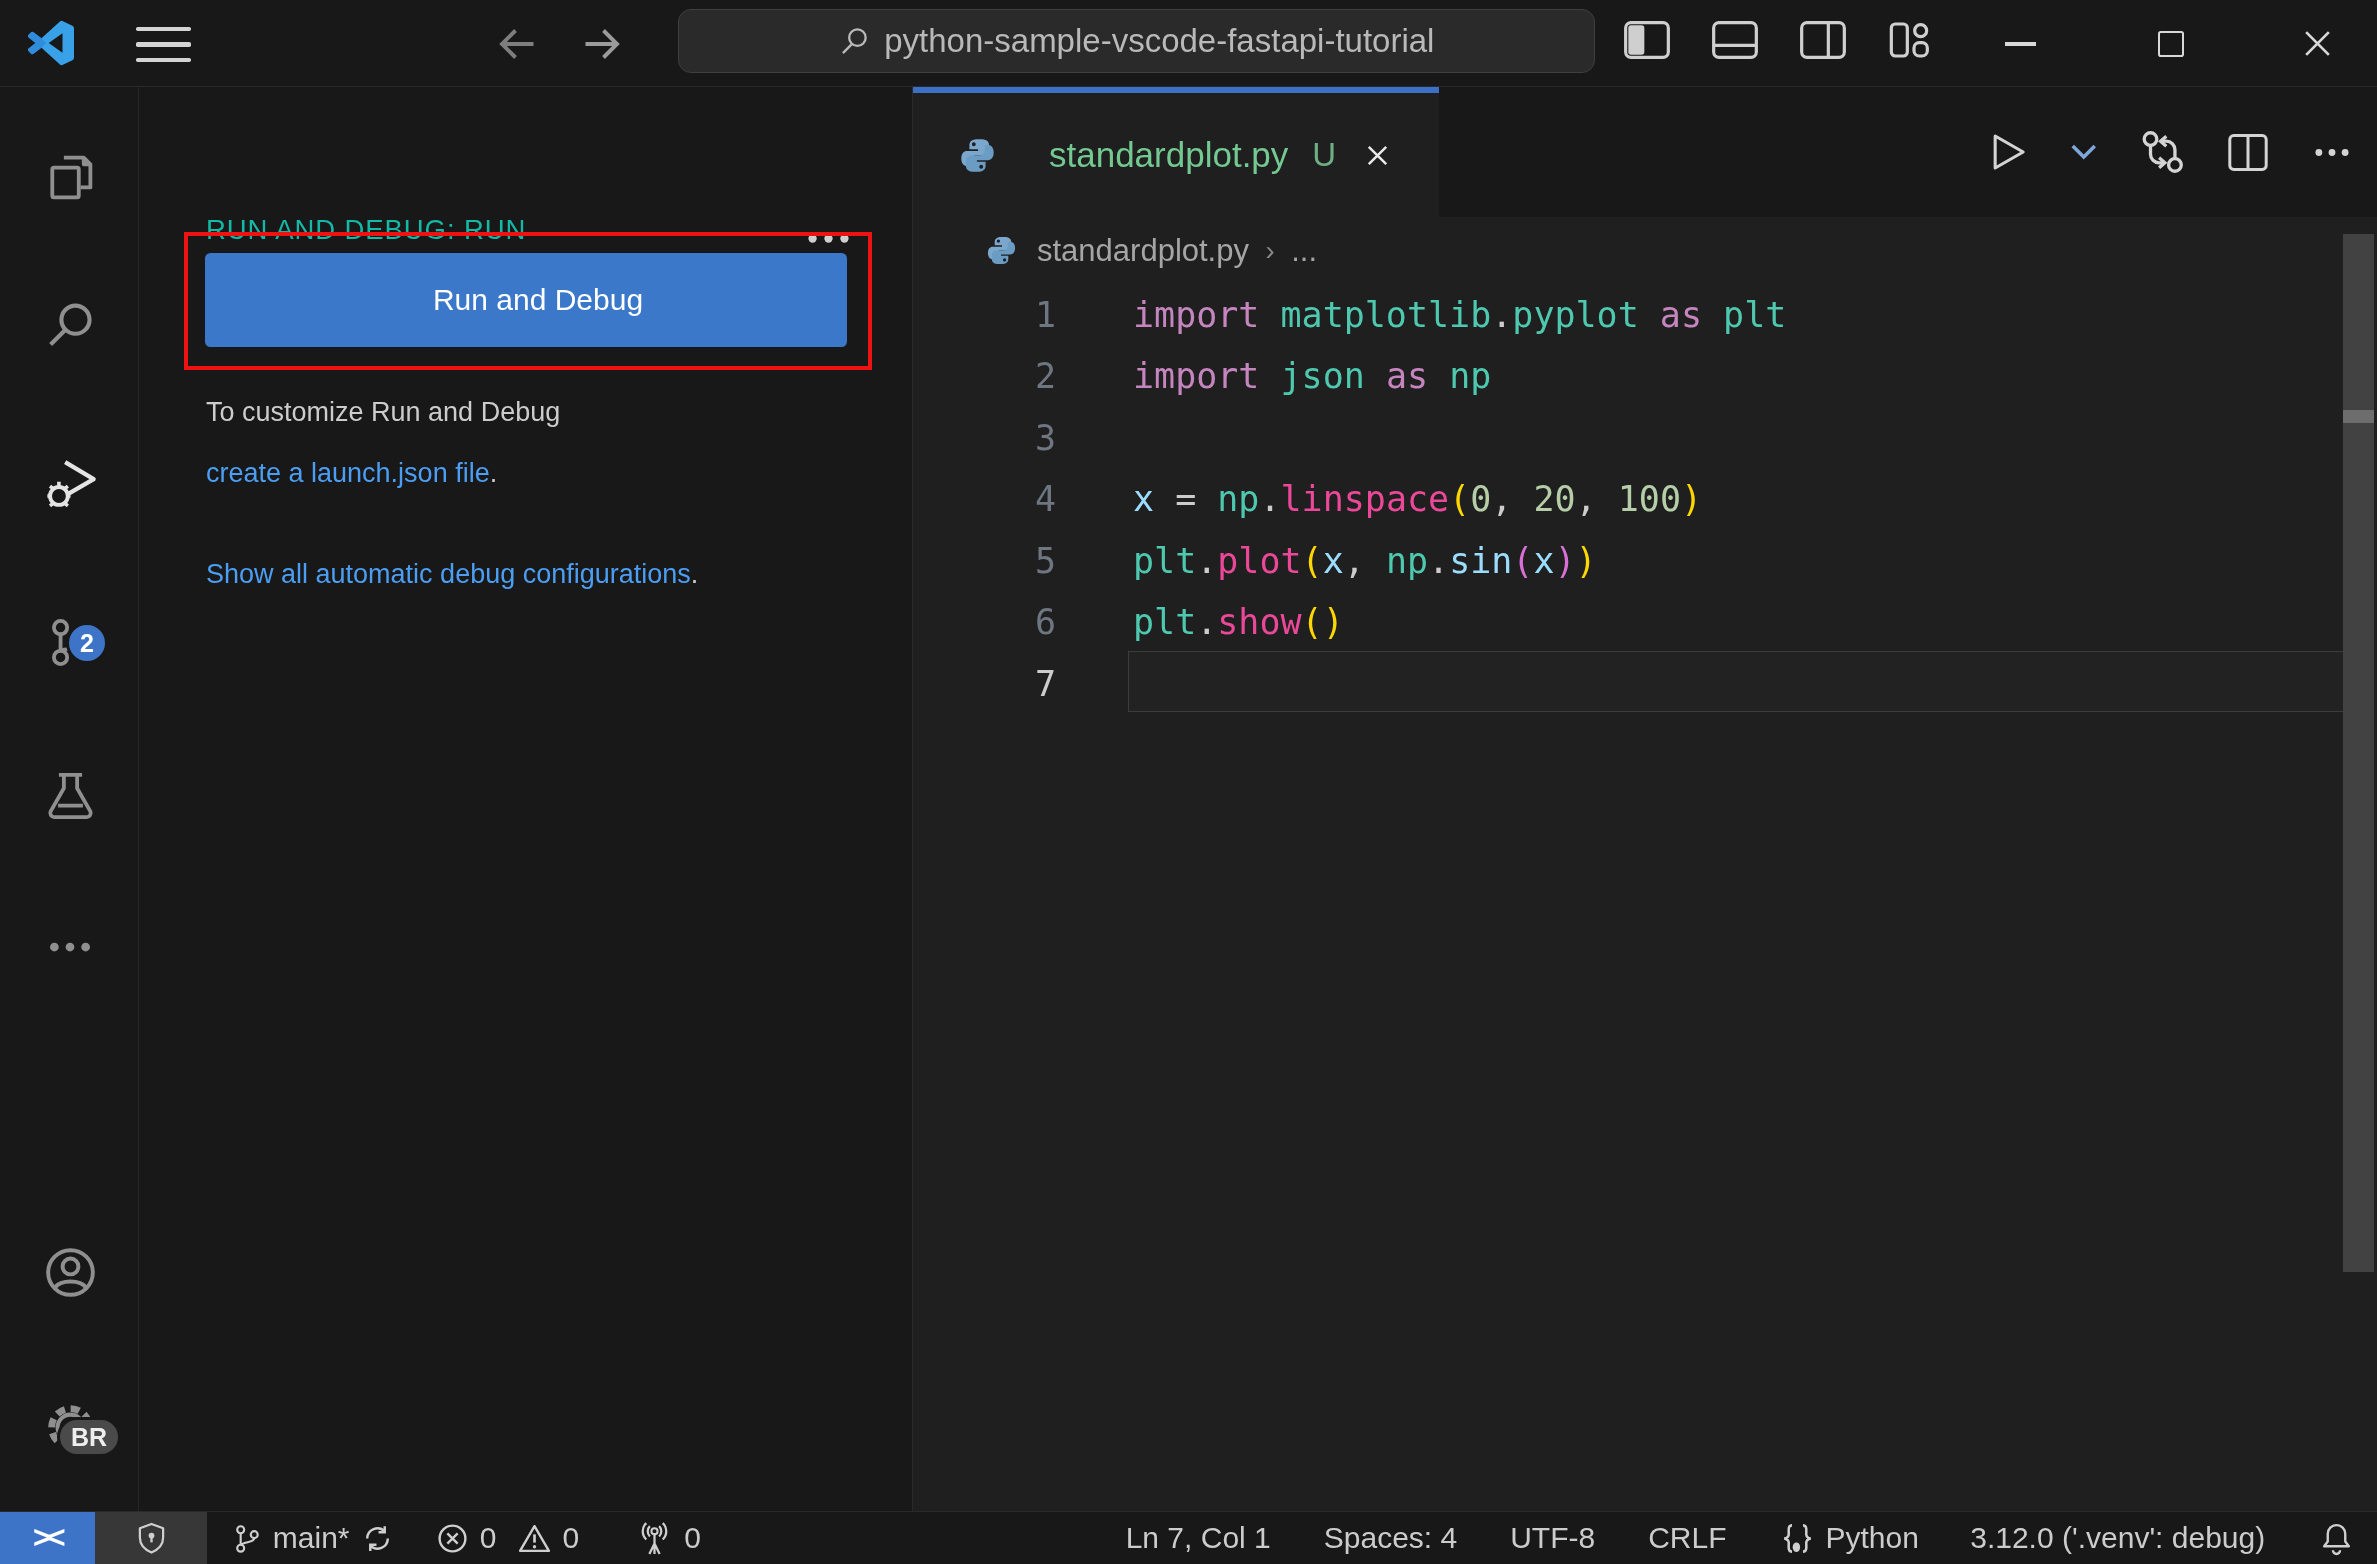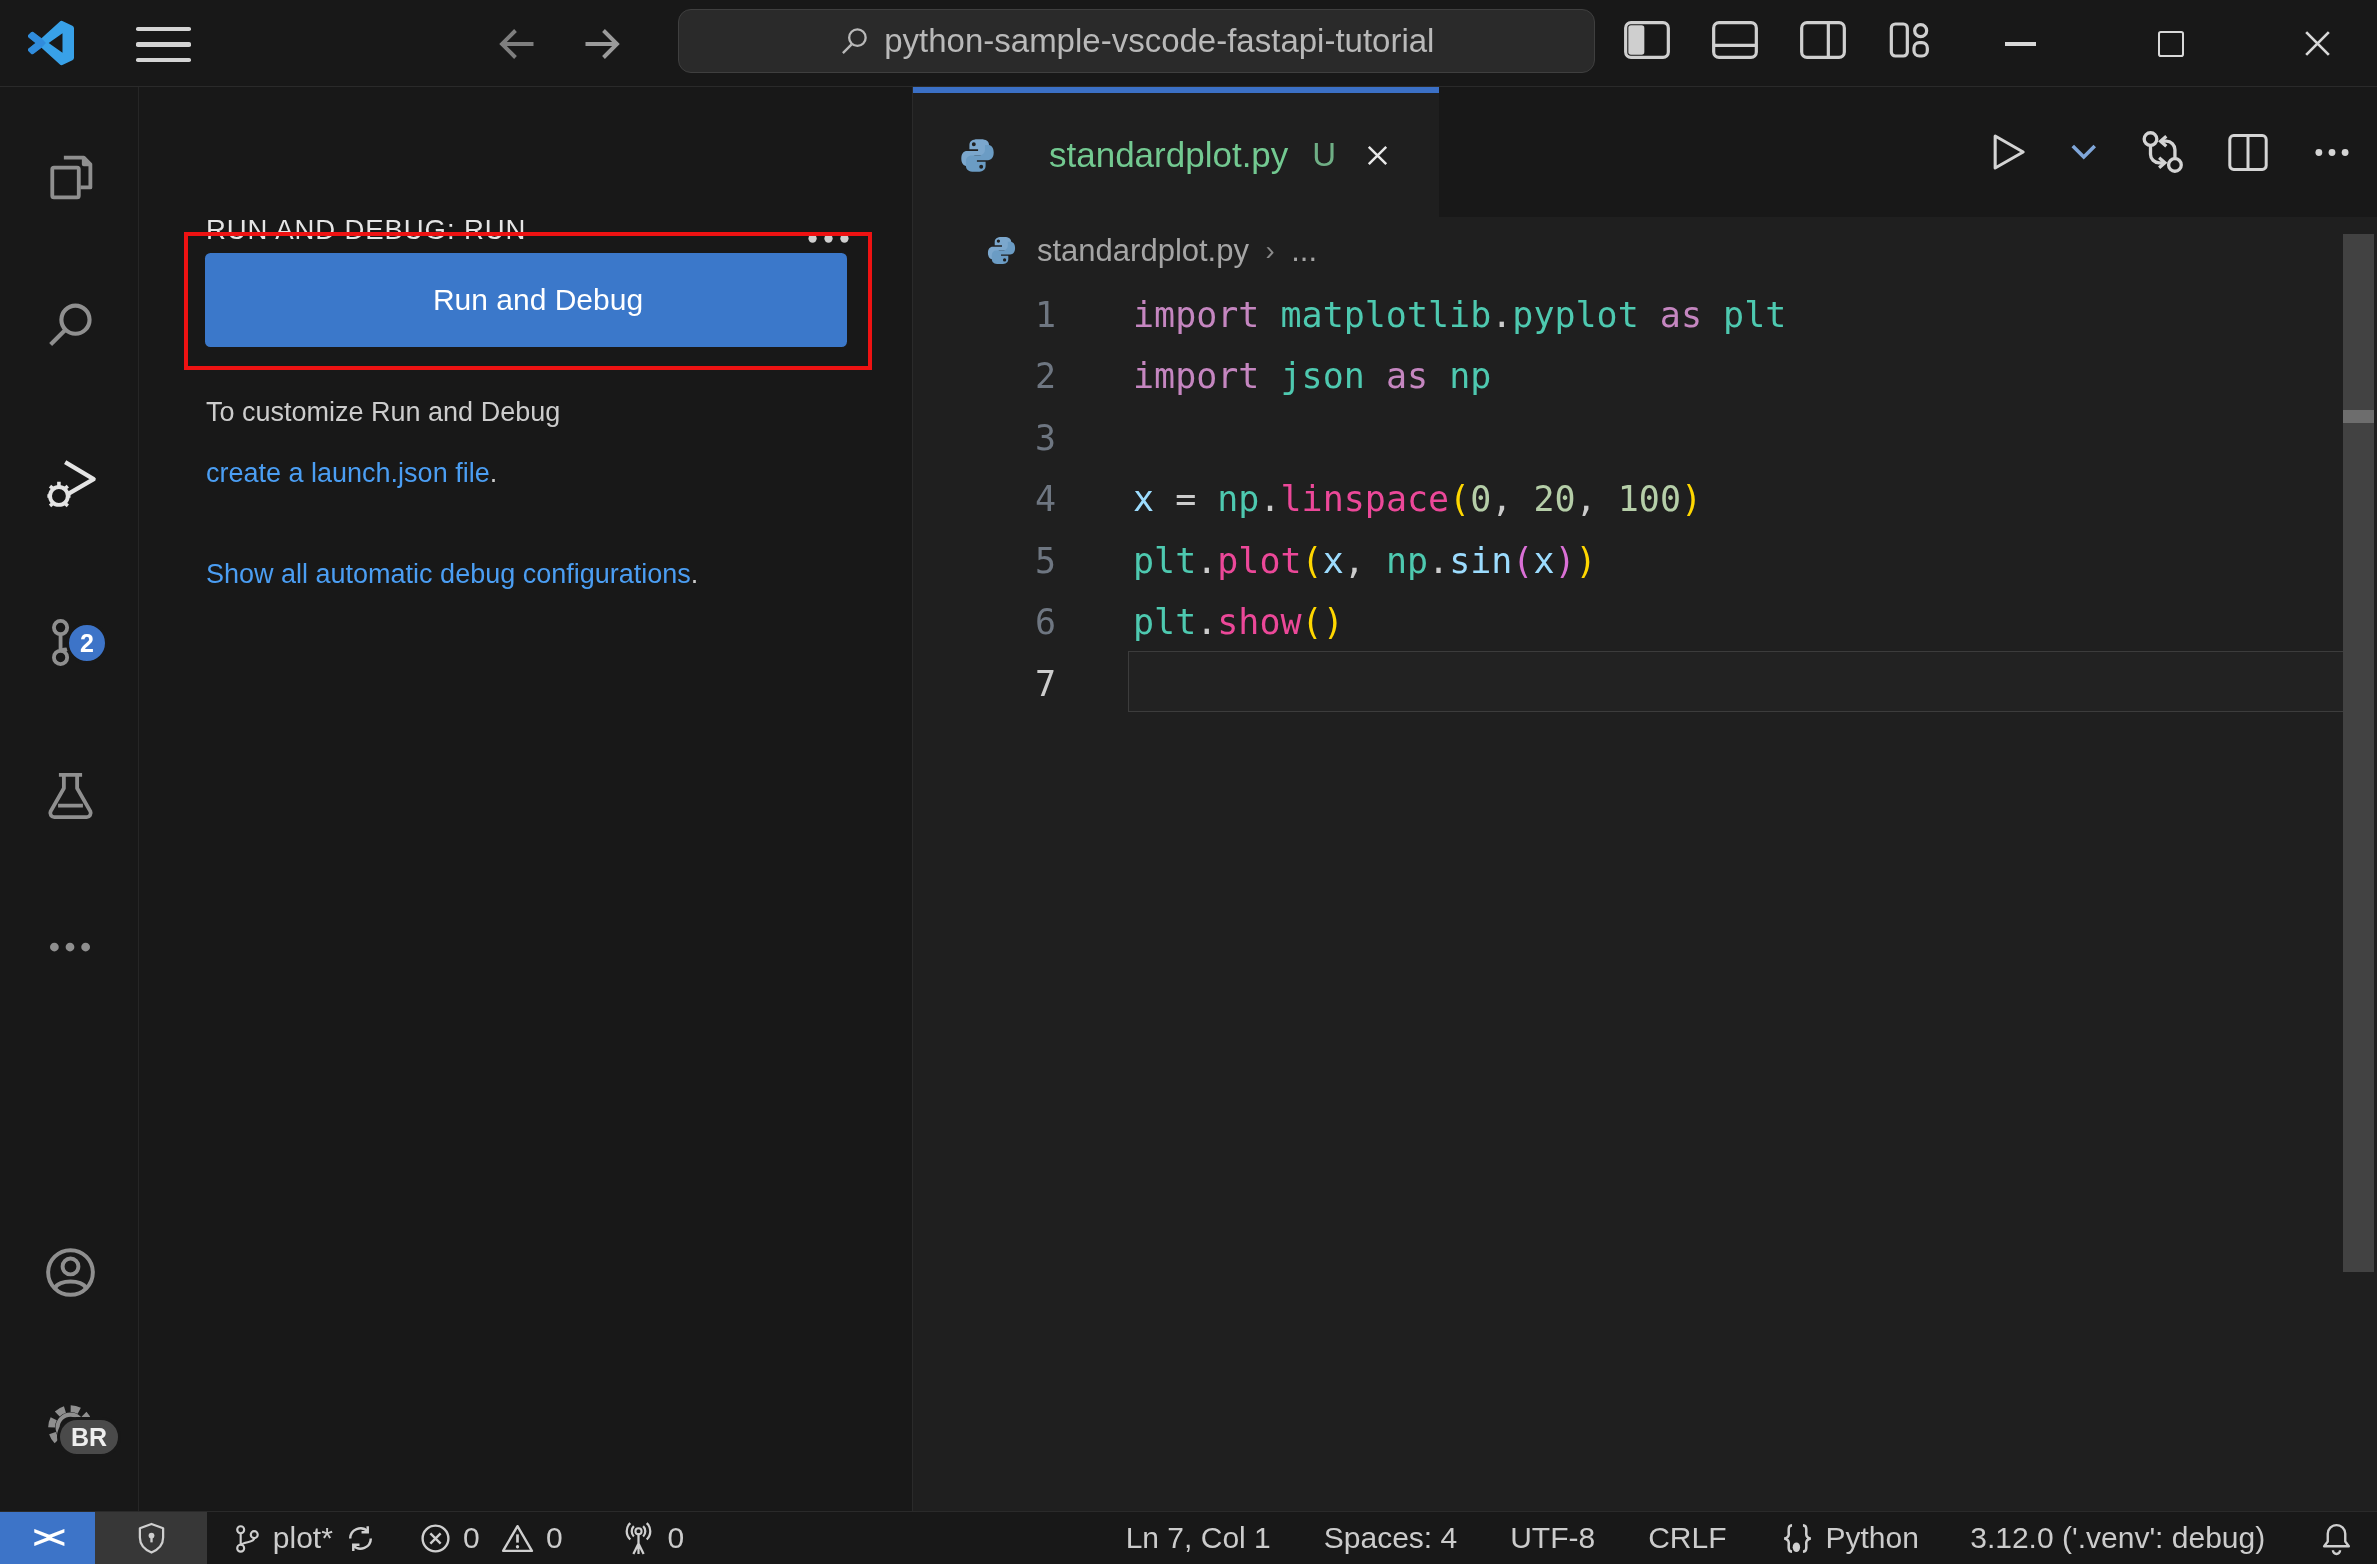--- a/index.html
+++ b/index.html
@@ -35,21 +35,21 @@
   .badge-num { position:absolute; left:66px; width:42px; height:42px; border-radius:50%;
                background:#3d74c8; color:#fff; font-size:25px; font-weight:bold;
                display:flex; align-items:center; justify-content:center; border:3.7px solid #181818; }
   .badge-pill { position:absolute; left:57px; width:64px; height:40px; border-radius:20px;
                 background:#4a4a4a; color:#eee; font-size:25px; font-weight:bold;
                 display:flex; align-items:center; justify-content:center; border:3.7px solid #181818; }
 
   
   #sidebar { left:139px; top:87px; width:774px; height:1424px; background:#181818;
              border-right:1.8px solid #2a2a2a; }
-  #sidebar-title { left:67px; top:127px; font-size:27.5px; letter-spacing:0.9px; color:#e5e5e5;text-align:center; }
+  #sidebar-title { left:67px; top:127px; font-size:27.5px; letter-spacing:0.9px; color:#14b8a6;text-align:center; }
   #sidebar-more { left:664px; top:136px; cursor:pointer; }
   #highlight-rect { left:45px; top:145px; width:688px; height:138px; border:4.6px solid #ee1212; }
   #run-debug-btn { left:66px; top:166px; width:642px; height:94px; background:#3b78ca;
                    border:none; border-radius:5.5px; color:#ffffff; font-size:30px;
                    font-family:"Liberation Sans",sans-serif; cursor:pointer;padding-left:24px; }
   .side-text { left:67px; width:612px; font-size:27px; line-height:61px; color:#cccccc; }
   #para1 { top:295px; } #para2 { top:457px; }
   .link { color:#4b9ef3; cursor:pointer; }
 
   
@@ -333,21 +333,21 @@
           <rect x="14.8" y="15" width="2.4" height="6" fill="#cfcfcf"></rect>
       </svg>
     </div>
     <div class="sb-item" style="margin-left:7.3px">
       <svg width="31" height="35" viewBox="0 0 32 32">
         <circle cx="10" cy="7" r="3.6" stroke="#cfcfcf" stroke-width="2.2" fill="none"></circle>
         <circle cx="10" cy="26" r="3.6" stroke="#cfcfcf" stroke-width="2.2" fill="none"></circle>
         <circle cx="24" cy="12" r="3.6" stroke="#cfcfcf" stroke-width="2.2" fill="none"></circle>
         <path d="M10 10.5 v12 M24 15.5 c0 5 -10 3.5 -13.5 7" stroke="#cfcfcf" stroke-width="2.2" fill="none"></path>
       </svg>
-      <span>plot*</span>
+      <span>main*</span>
       <svg width="33" height="33" viewBox="0 0 32 32">
         <path d="M26 16 a10 10 0 0 1 -17 7 M6 16 a10 10 0 0 1 17 -7" stroke="#cfcfcf" stroke-width="2.4" fill="none"></path>
         <path d="M23 4 v6 h-6" stroke="#cfcfcf" stroke-width="2.4" fill="none"></path>
         <path d="M9 28 v-6 h6" stroke="#cfcfcf" stroke-width="2.4" fill="none"></path>
       </svg>
     </div>
     <div class="sb-item" style="margin-left:9.2px">
       <svg width="33" height="33" viewBox="0 0 32 32">
         <circle cx="16" cy="16" r="12.5" stroke="#cfcfcf" stroke-width="2.3" fill="none"></circle>
         <path d="M11 11 21 21 M21 11 11 21" stroke="#cfcfcf" stroke-width="2.3"></path>

